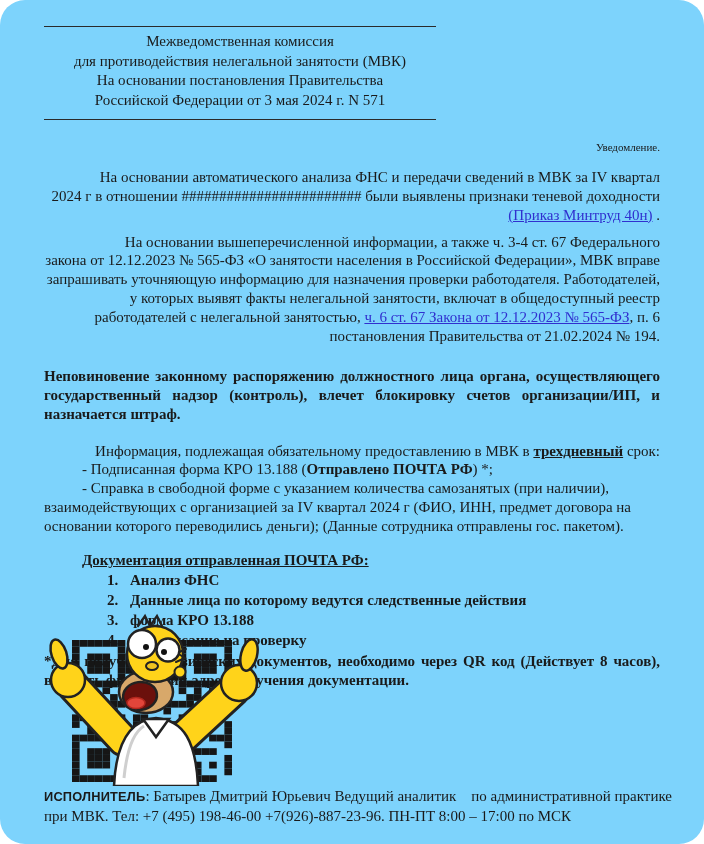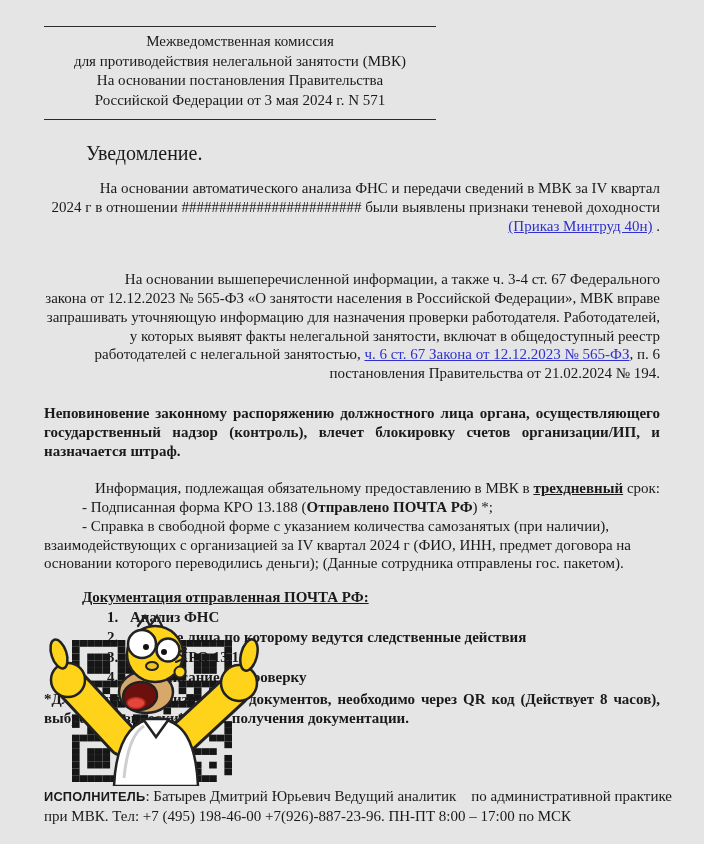--- a/index.html
+++ b/index.html
@@ -1,49 +1,50 @@
 <!DOCTYPE html>
 <html><head>
 <meta charset="utf-8">
 <style>
   html,body{margin:0;padding:0;background:#fff;}
   .page{
     position:relative;
     width:704px;height:844px;
-    background:#e5e5e5;
+    background:#7dd3fc;
     font-family:"Liberation Serif",serif;
     font-size:15px;
     color:#1a1a1a;
     overflow:hidden;
     line-height:1.26;
+    border-radius:25px;
   }
   .content{padding:26px 44px 0 44px;}
 
   .header-box{
     width:392px;
     border-top:1.5px solid #2a2a2a;
     border-bottom:1.5px solid #2a2a2a;
     text-align:center;
     padding:5px 0 9px 0;
   }
   .header-box .hline{line-height:1.3;}
 
   .doc-title{
-    text-align:left;
+    text-align:right;
     text-indent:42px;
     margin:21px 0 6px 0;
-    font-size:20px;
+    font-size:11px;
   }
 
   .p-center{
     text-align:right;
     text-indent:38px;
     margin:13px 0 0 0;
   }
-  .p-center.second{margin-top:34px;}
+  .p-center.second{margin-top:8px;}
 
   a.doc-link{color:#3030cf;text-decoration:underline;cursor:pointer;}
 
   .p-bold-just{
     font-weight:bold;
     text-align:justify;
     margin:21px 0 0 0;
   }
 
   .p-info{margin:18px 0 0 0;text-align:right;}

